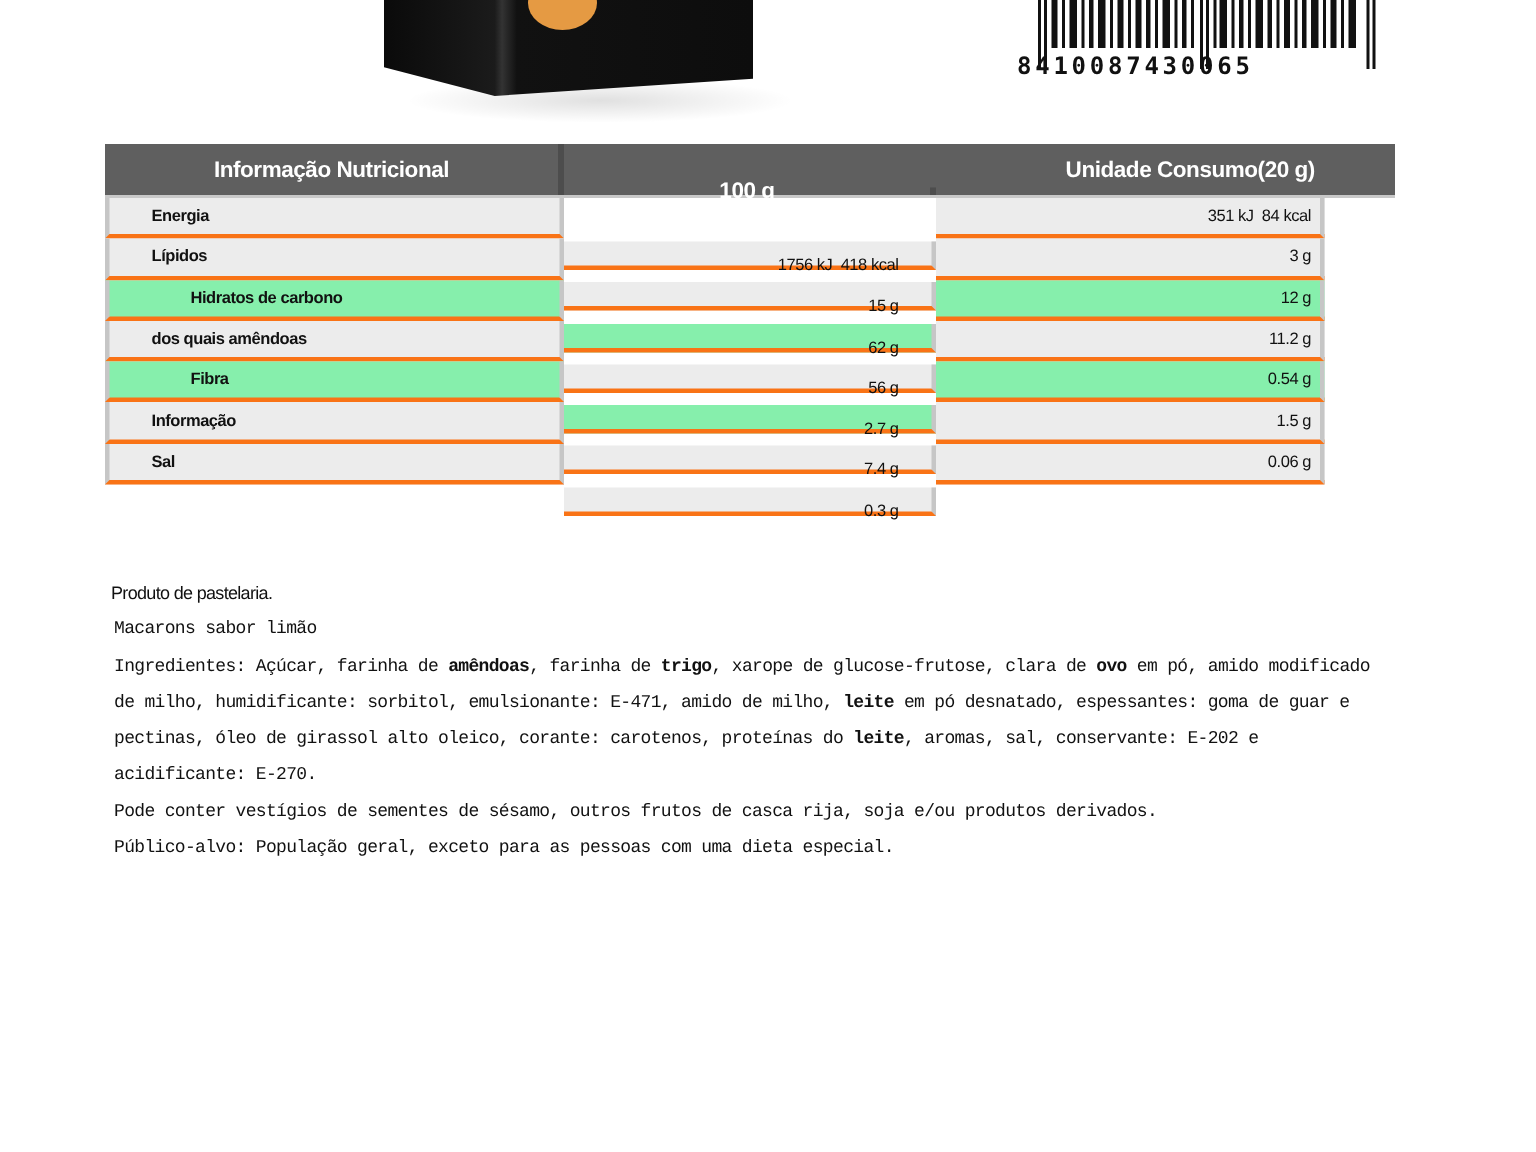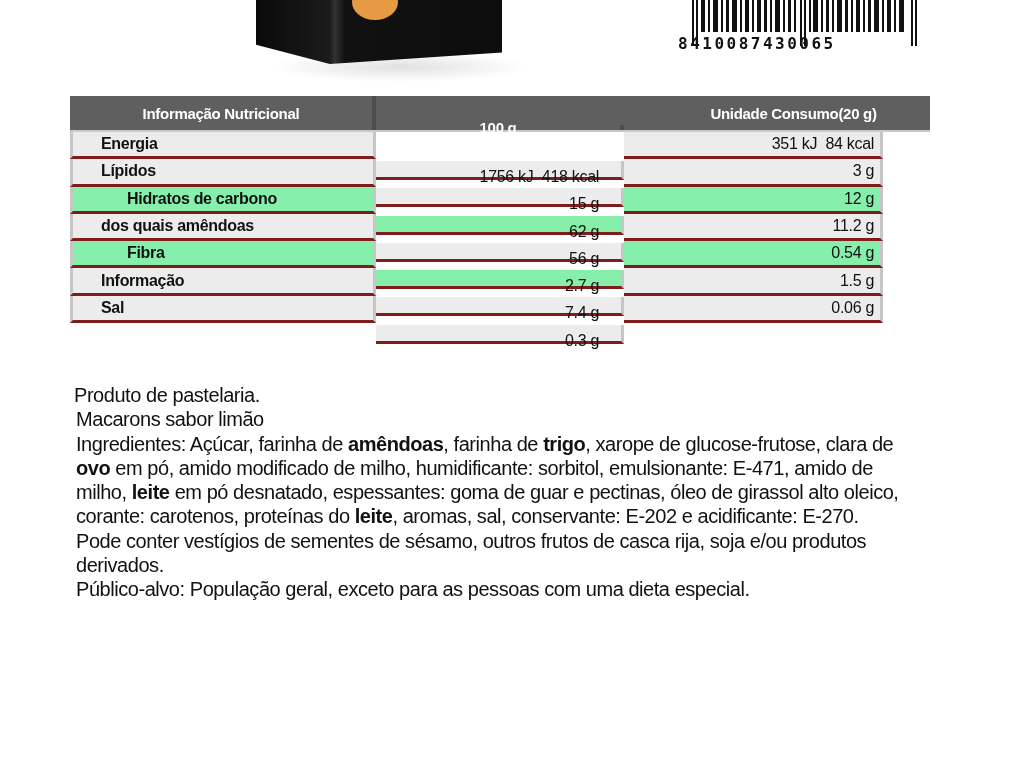--- a/index.html
+++ b/index.html
@@ -40,37 +40,37 @@
     color:#fff; font-weight:bold; font-size:15px; display:flex; align-items:center; justify-content:center;
     letter-spacing:-0.3px;
   }
   .c1 { width:306px; }
   .c2 { width:248px;margin-top:29px; }
   .c3 { width:259px;padding-left:40px; }
   .t-header .c1 { border-right:4px solid #4d4d4d; box-sizing:border-box; }
   .t-header .c2 { border-right:4px solid #4d4d4d; box-sizing:border-box; }
   .t-row { display:flex; height:27.3px; }
   .t-row div {
-    box-sizing:border-box; font-size:16px; display:flex; align-items:center;
-    border-bottom:3px solid #7f1d1d; letter-spacing:-0.3px;
+    box-sizing:border-box; font-size:11px; display:flex; align-items:center;
+    border-bottom:3px solid #f97316; letter-spacing:-0.3px;
   }
   .t-row .c1 { border-left:3px solid #c6c6c6; border-right:3px solid #c6c6c6; padding-left:28px; font-weight:bold; }
   .t-row .c1.indent { padding-left:54px; }
   .t-row .c2 { border-right:3px solid #c6c6c6; justify-content:flex-end; padding-right:22px; padding-top:16px; }
   .t-row .c3 { border-right:3px solid #c6c6c6; justify-content:flex-end; padding-right:6px; width:859px; max-width:259px; }
   .t-row.alt div { background:#ececec; }
   .t-row.white div { background:#86efac; }
   
   .desc {
-    position:absolute; left:74px; top:383px; width:860px; font-size:20px; line-height:24.3px;
+    position:absolute; left:74px; top:383px; width:860px; font-size:12px; line-height:24.3px;
     letter-spacing:-0.45px; color:#111;
   }
   .desc p { margin:0; }
   .desc .l1 { margin-left:0; }
-  .desc .ind { margin-left:2px; }
+  .desc .ind { margin-left:2px;font-family:Liberation Mono, monospace; }
   b { font-weight:bold; }
 </style>
 </head>
 <body>
 
 <div class="product-shadow"></div>
 <div class="product-box"></div>
 <div class="product-disc"></div>
 
 <div class="barcode">

